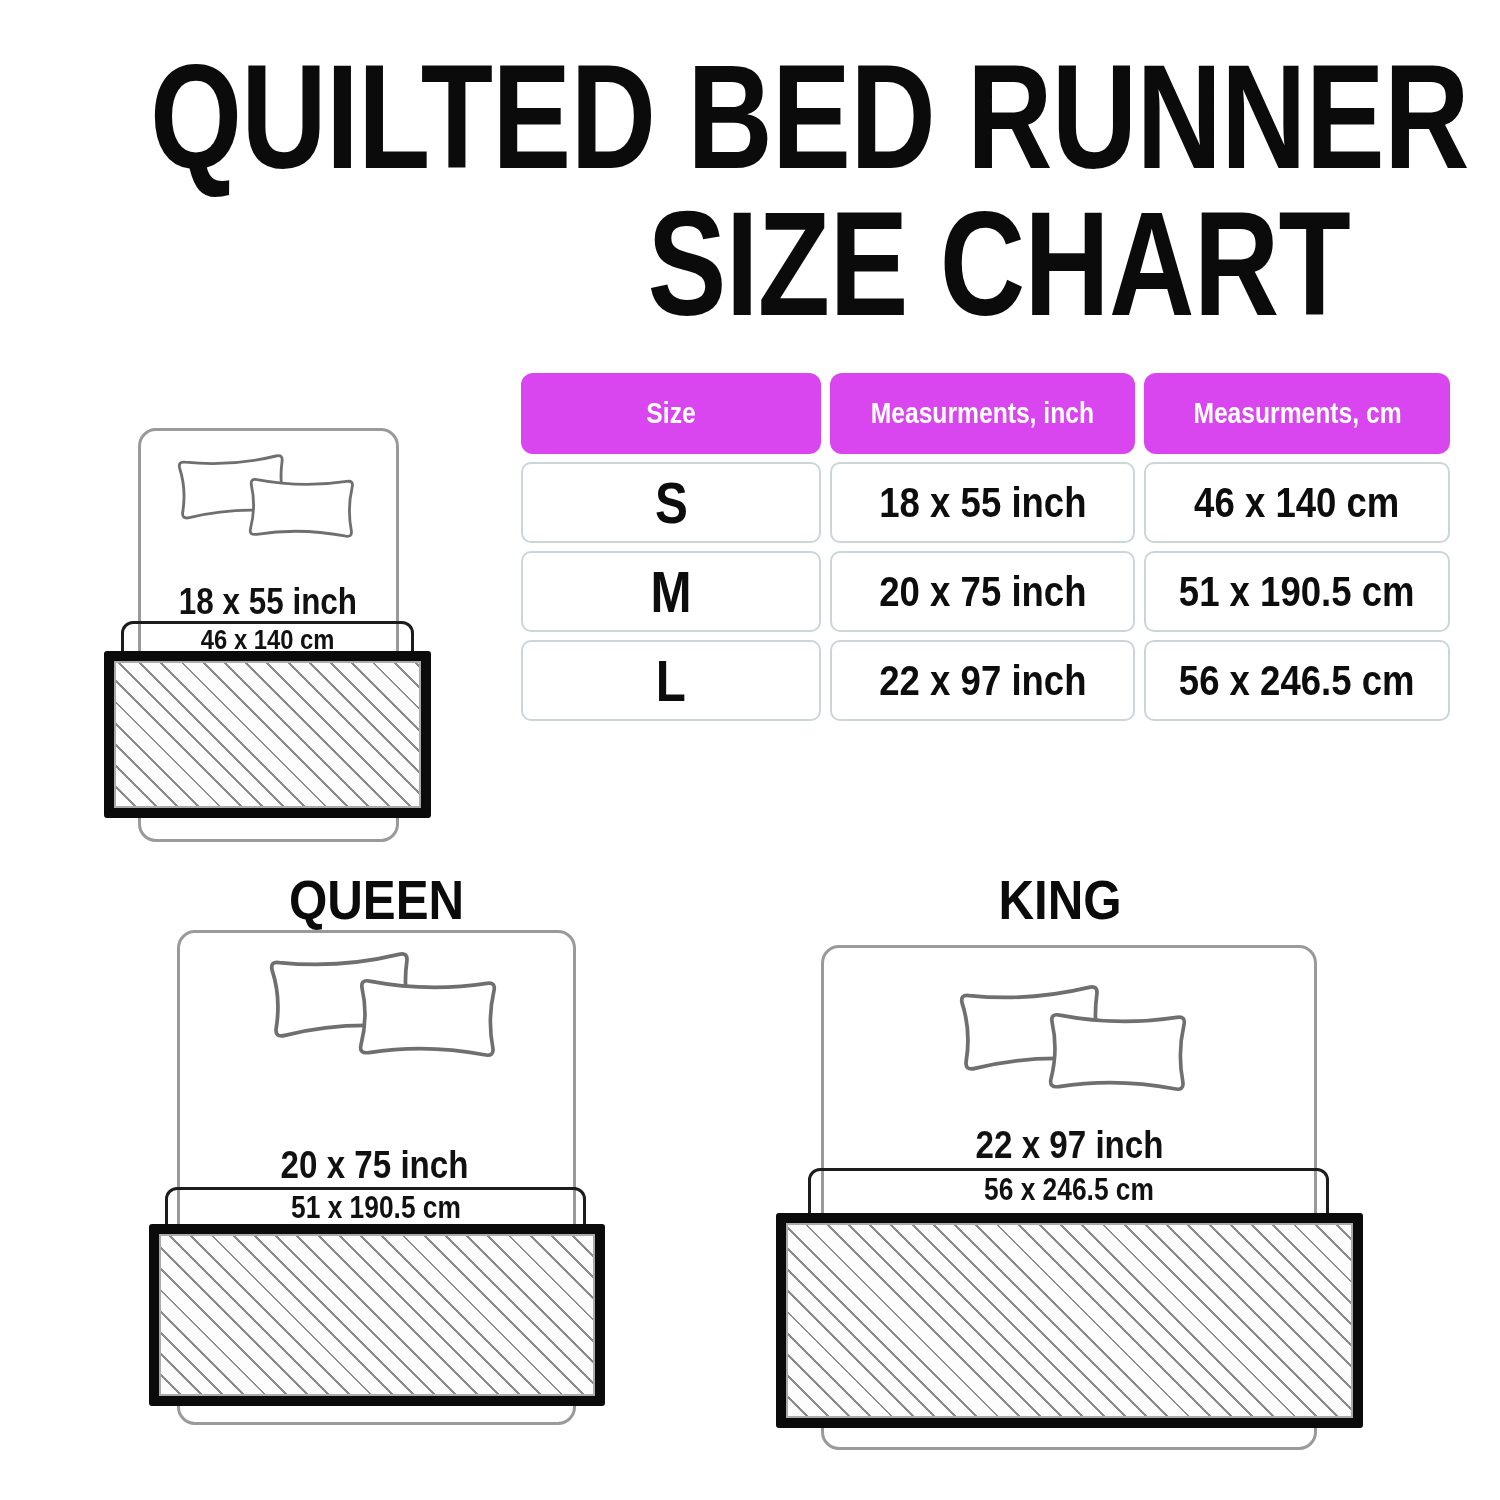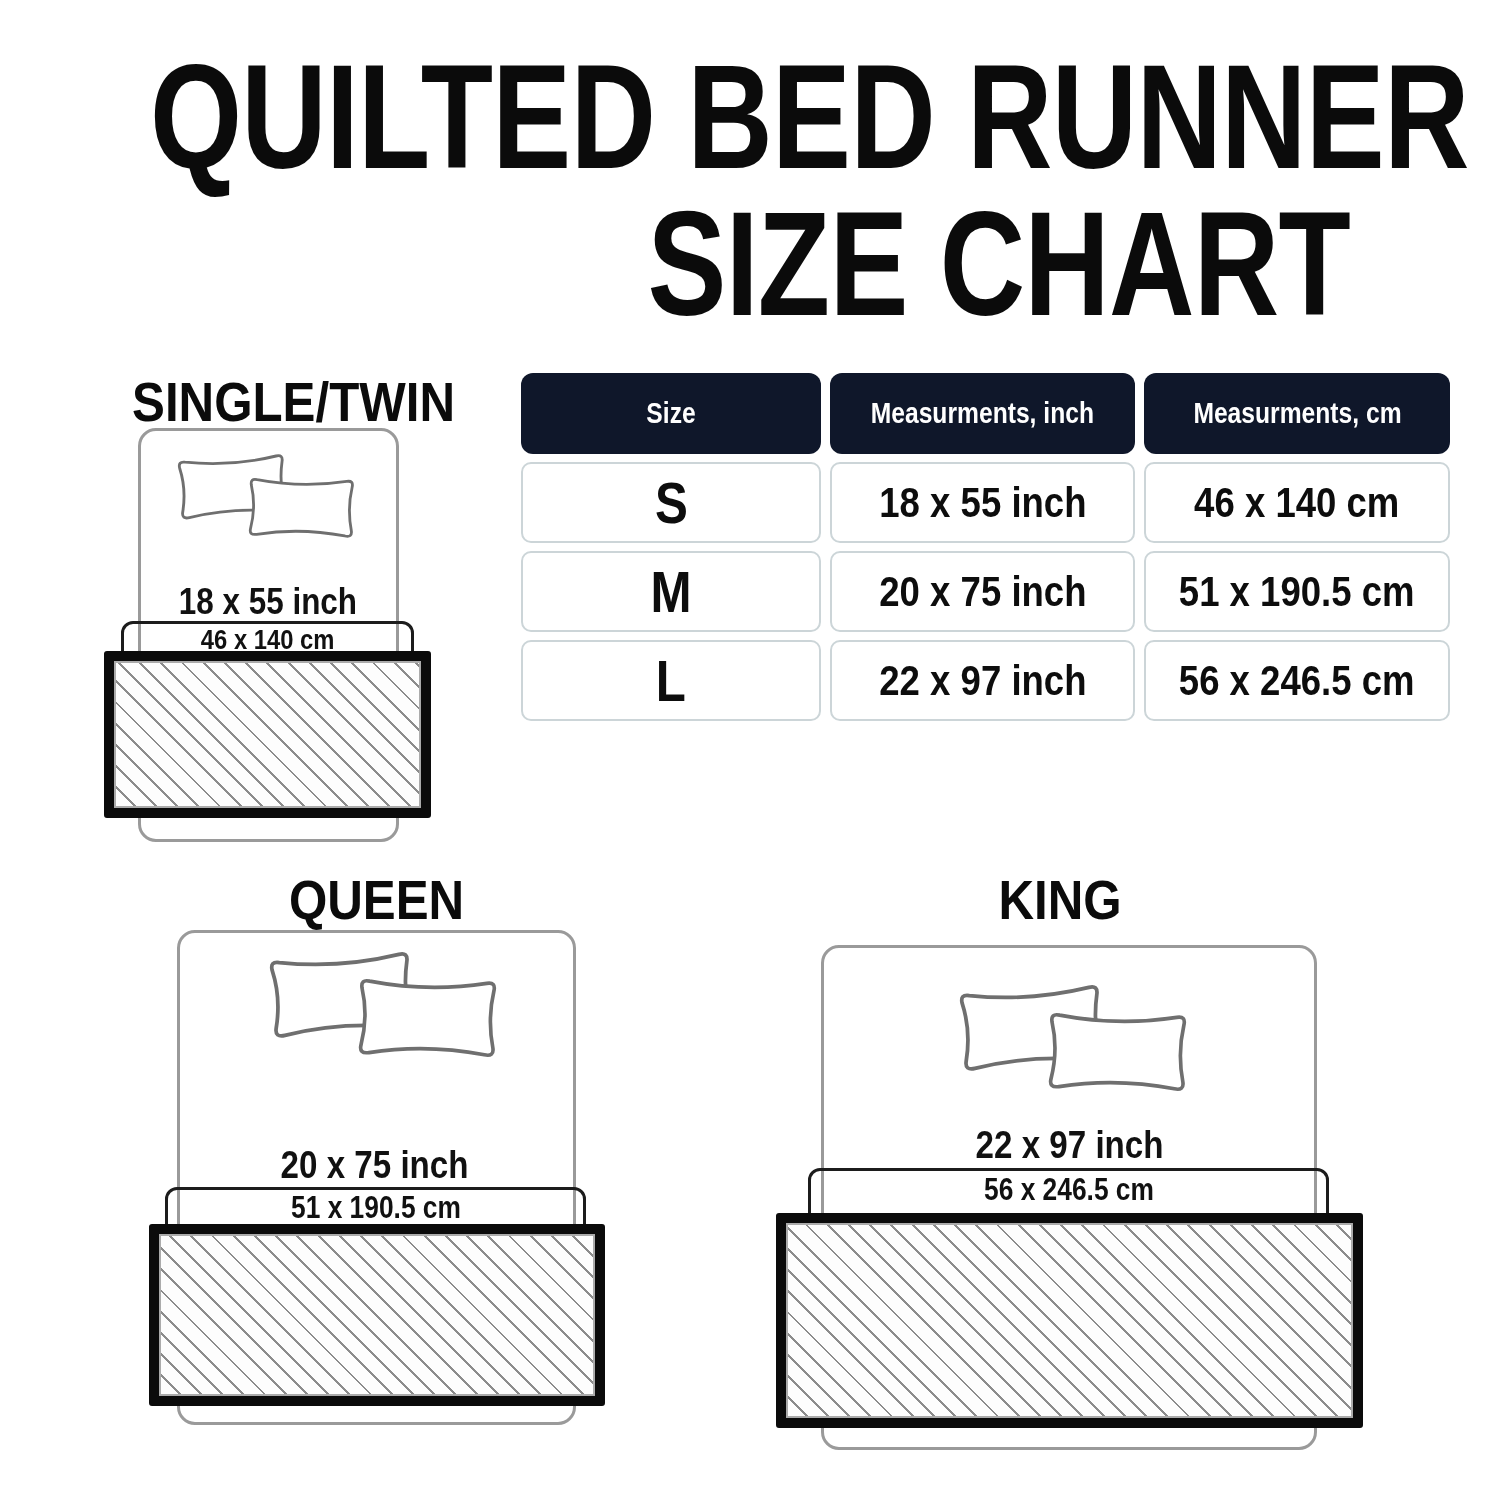--- a/index.html
+++ b/index.html
@@ -39,21 +39,21 @@
       #fdfdfd;
     box-shadow:inset 0 0 0 2px #ababab;
   }
   
   .size-table{
     position:absolute;left:521px;top:373px;
     display:grid;grid-template-columns:300px 305px 306px;grid-auto-rows:81px;
     column-gap:9px;row-gap:8px;z-index:5;
   }
   .th{
-    background:#0f172a;color:#ffffff;border-radius:12px;
+    background:#d946ef;color:#ffffff;border-radius:12px;
     display:flex;align-items:center;justify-content:center;
     font-size:29px;font-weight:700;
   }
   .td{
     background:#ffffff;border:2px solid #ccd5d8;border-radius:10px;
     display:flex;align-items:center;justify-content:center;
     font-size:43px;font-weight:700;color:#0d0d0d;box-sizing:border-box;
   }
   .td-size{font-size:58px;}
 </style>
@@ -102,23 +102,20 @@
         <span class="cx">L</span>
       </div>
     <div class="td">
         <span class="cx">22 x 97 inch</span>
       </div>
     <div class="td">
         <span class="cx">56 x 246.5 cm</span>
       </div>
   </div>
 
-  <div class="sec-label" style="left:110px;top:374px;width:320px;">
-    <span class="cx88">SINGLE/TWIN</span>
-  </div>
   <div class="bed" style="left:138px;top:428px;width:261px;height:414px;"></div>
   <svg class="pillow" style="left:175px;top:447px;width:114px;height:79px;transform:rotate(-3deg);" viewBox="0 0 160 95">
     <path d="M16,10 Q80,20 144,8 Q154,6 152,16 Q146,47 153,78 Q155,88 144,86 Q80,76 18,88 Q7,90 9,80 Q16,48 8,18 Q6,8 16,10 Z" fill="#ffffff" stroke="#6f6f6f" stroke-width="4" stroke-linejoin="round"></path>
   </svg>
   <svg class="pillow" style="left:245px;top:469px;width:112px;height:77px;transform:rotate(2deg);" viewBox="0 0 160 95">
     <path d="M16,10 Q80,20 144,8 Q154,6 152,16 Q146,47 153,78 Q155,88 144,86 Q80,76 18,88 Q7,90 9,80 Q16,48 8,18 Q6,8 16,10 Z" fill="#ffffff" stroke="#6f6f6f" stroke-width="4" stroke-linejoin="round"></path>
   </svg>
   <div class="dim" style="left:128px;top:582px;width:280px;font-size:37px;">
     <span class="cx">18 x 55 inch</span>
   </div>

